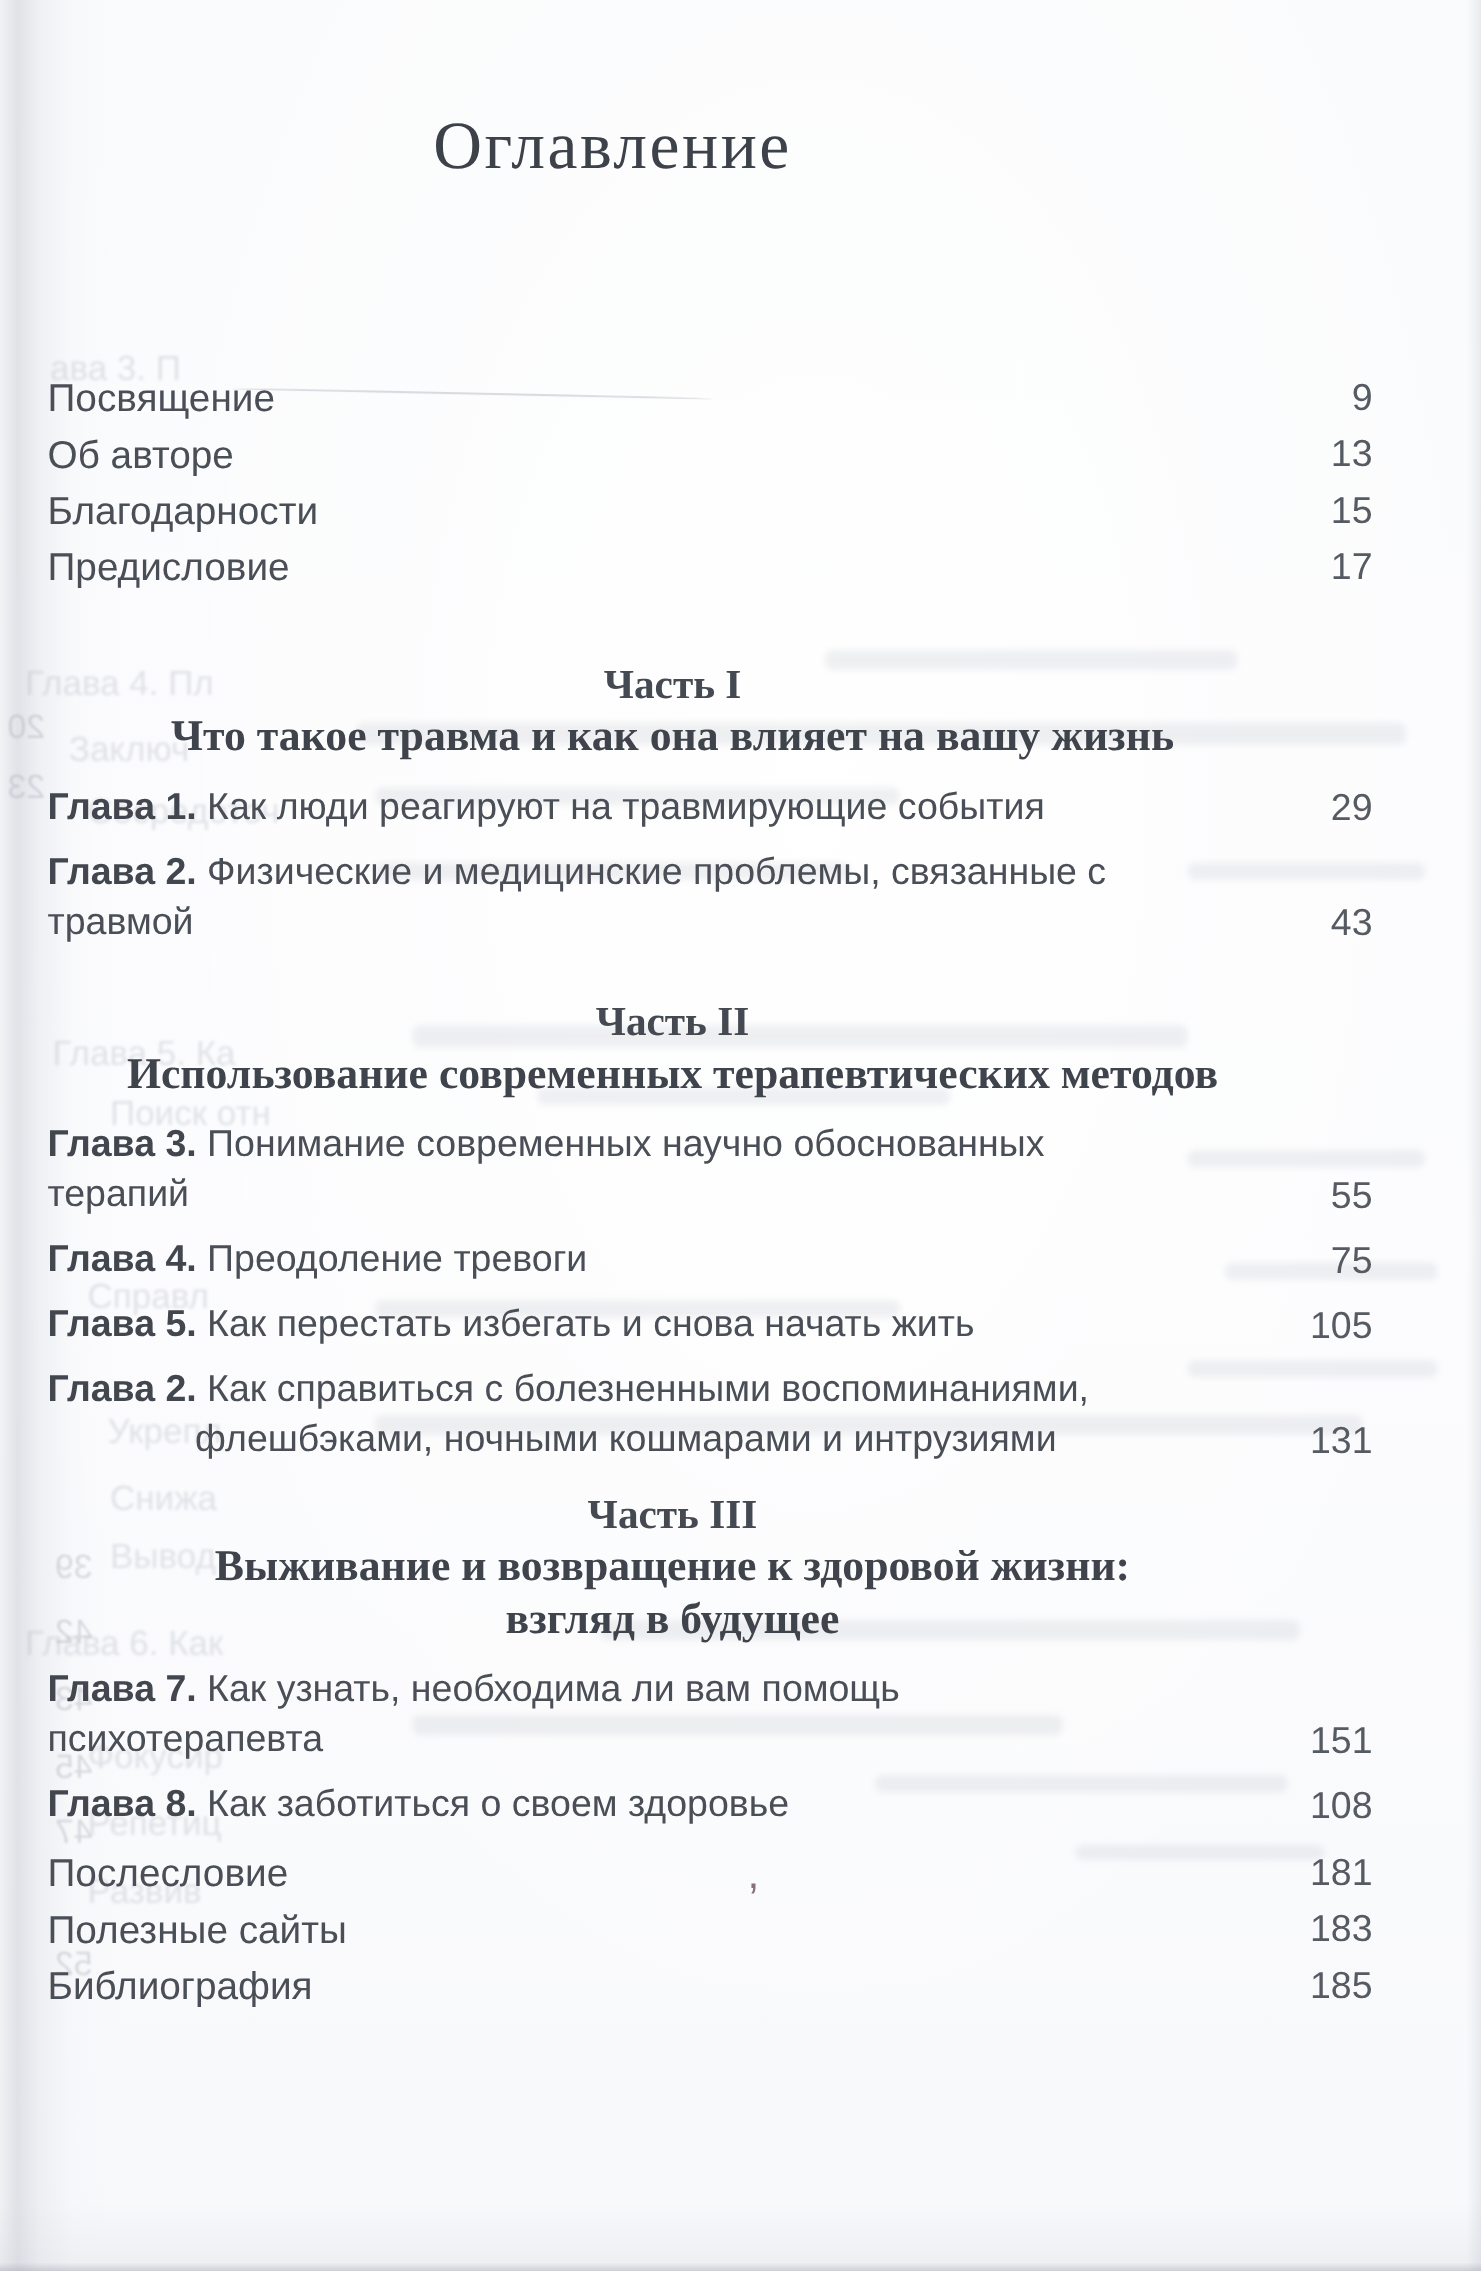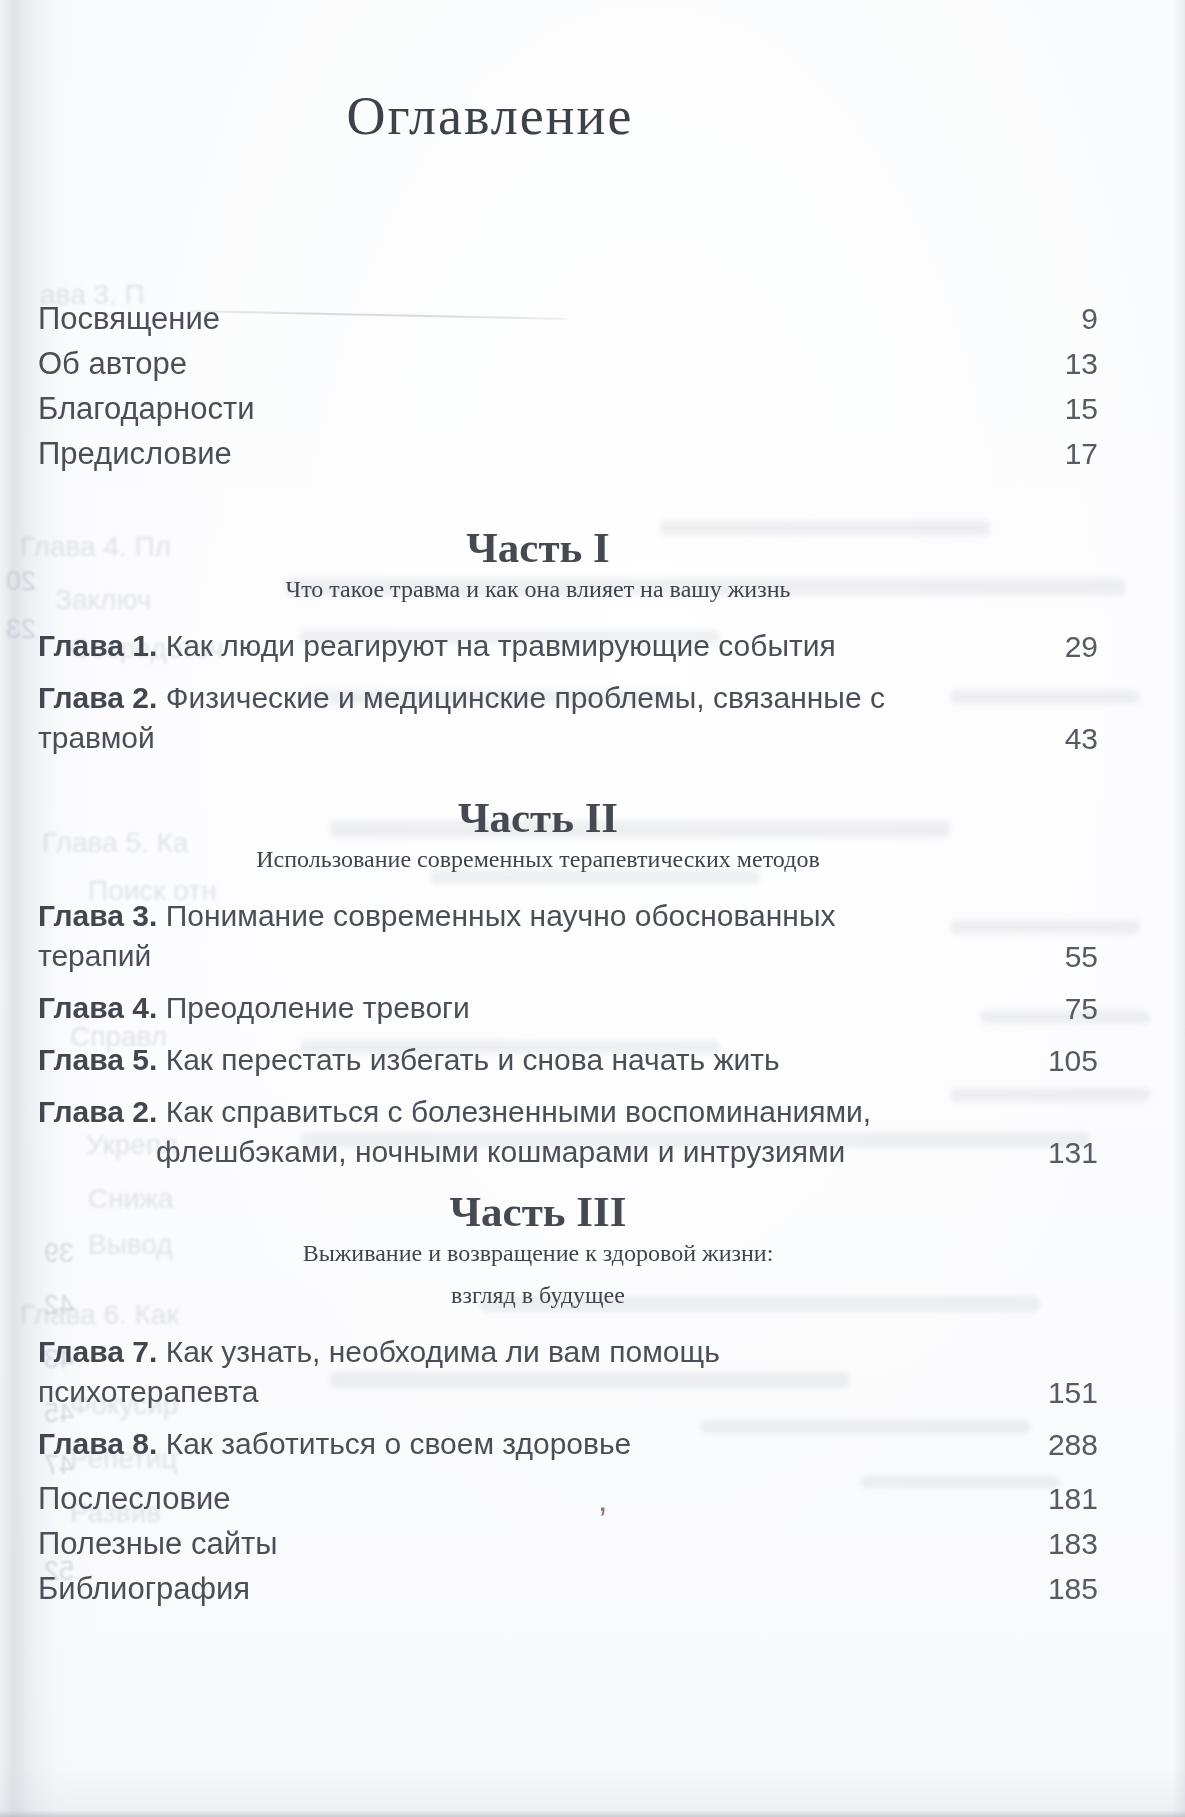--- a/index.html
+++ b/index.html
@@ -42,26 +42,26 @@
   .row{display:flex;justify-content:space-between;align-items:flex-end;}
   .label{max-width:880px;}
   .num{font-size:30px;line-height:38px;color:#565b63;white-space:nowrap;}
 
   .front-matter{margin-top:300px;}
   .front-matter .row,.back-matter .row{font-size:31px;line-height:38px;margin-bottom:7px;}
 
   .part-kicker{
     text-align:center;padding-right:60px;
     font-family:"Liberation Serif",serif;font-weight:700;
-    font-size:43px;line-height:40px;color:#454a52;
+    font-size:33px;line-height:40px;color:#454a52;
   }
   .part-title{
     text-align:center;padding-right:60px;
-    font-family:"Liberation Serif",serif;font-weight:400;
-    font-size:24px;line-height:42px;color:#3f444c;
+    font-family:"Liberation Serif",serif;font-weight:700;
+    font-size:35px;line-height:42px;color:#3f444c;
   }
   .pt-line{display:block;}
   .part1{margin-top:55px;}
   .part2{margin-top:40px;}
   .part3{margin-top:20px;}
   .chapters{margin-top:16px;}
   .chapter-row{font-size:30px;line-height:40px;margin-bottom:12px;}
   .chapter-prefix{font-weight:700;color:#42474f;}
   .ch-line{display:block;}
   .wrap-line{padding-left:118px;}
@@ -219,21 +219,21 @@
           <div class="row chapter-row">
             <div class="label">
               <div class="ch-line"><span class="chapter-prefix">Глава 7. </span><span class="chapter-title">Как узнать, необходима ли вам помощь психотерапевта</span></div>
             </div>
             <span class="num">151</span>
           </div>
           <div class="row chapter-row">
             <div class="label">
               <div class="ch-line"><span class="chapter-prefix">Глава 8. </span><span class="chapter-title">Как заботиться о своем здоровье</span></div>
             </div>
-            <span class="num">288</span>
+            <span class="num">108</span>
           </div>
         </div>
       </section>
       <div class="back-matter">
         <div class="row simple-row">
           <span class="label">Послесловие</span>
           <span class="num">181</span>
         </div>
         <div class="row simple-row">
           <span class="label">Полезные сайты</span>

